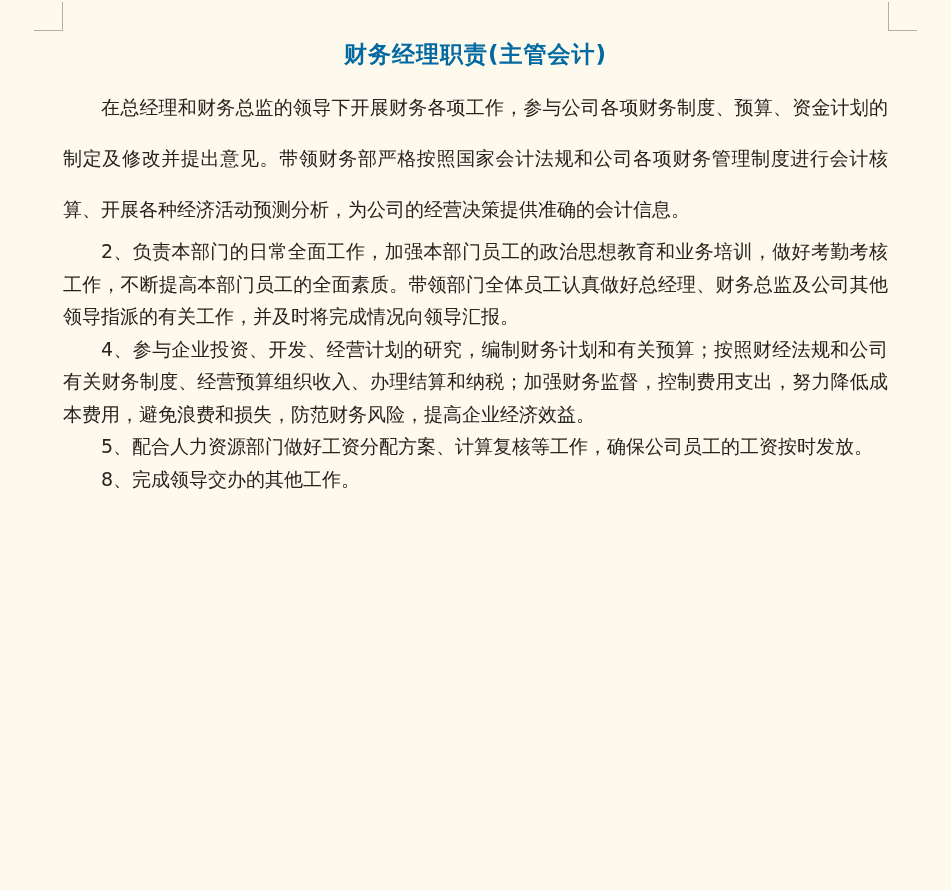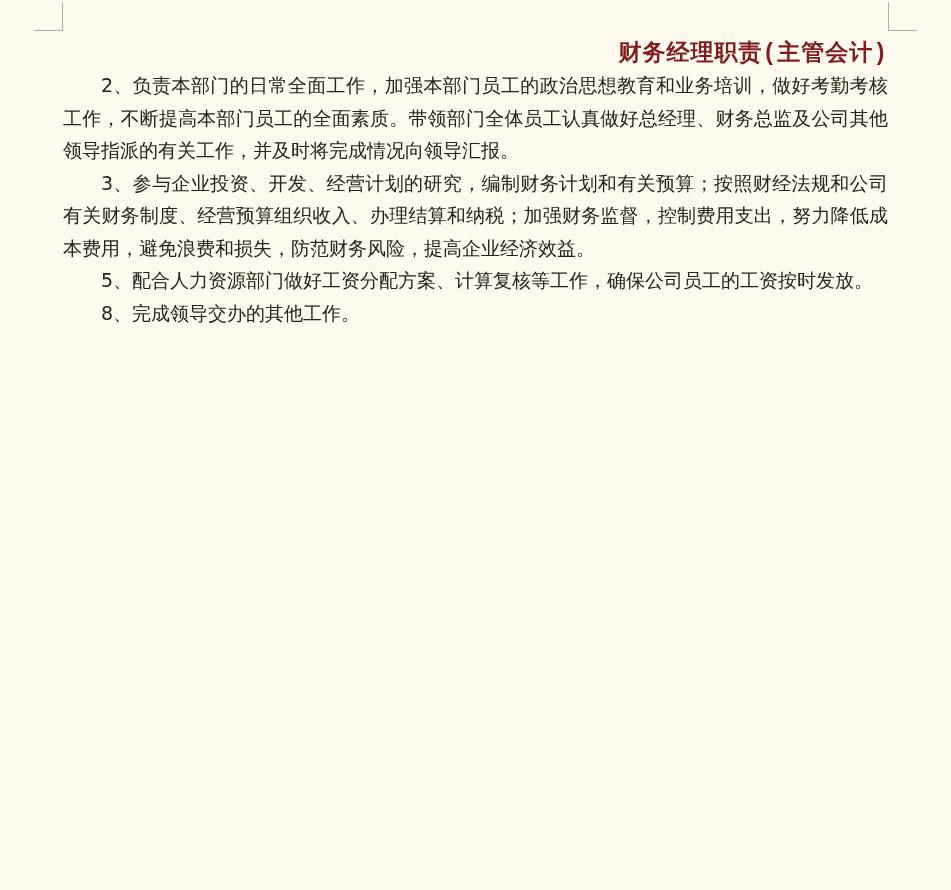--- a/index.html
+++ b/index.html
@@ -26,27 +26,26 @@
   }
   .corner-mark.right {
     left: 888px;
     border-left: 1px solid #b3afa4;
     border-bottom: 1px solid #b3afa4;
   }
   .content {
     padding: 39px 63px 0 63px;
   }
   .doc-title {
-    text-align: right;
+    text-align: center;
     font-size: 23px;
     line-height: 30px;
     font-weight: bold;
-    color: #7f1d1d;
+    color: #0369a1;
     letter-spacing: 1px;
-    font-family: Liberation Mono, monospace;
   }
   .doc-body p {
     font-size: 19px;
     text-align: justify;
     text-indent: 2em;
     margin: 0;
   }
   .doc-body p.loose { line-height: 51px; }
   .doc-body p.tight { line-height: 32.5px; }
   .doc-body p.intro { margin-top: 13px; }
@@ -57,25 +56,26 @@
 
 <div class="page">
 
   <div class="corner-mark left"></div>
   <div class="corner-mark right"></div>
 
   <div class="content">
     <h1 class="doc-title">财务经理职责(主管会计)</h1>
 
     <div class="doc-body">
+      <p class="loose intro">在总经理和财务总监的领导下开展财务各项工作，参与公司各项财务制度、预算、资金计划的制定及修改并提出意见。带领财务部严格按照国家会计法规和公司各项财务管理制度进行会计核算、开展各种经济活动预测分析，为公司的经营决策提供准确的会计信息。</p>
 
       <p class="tight">2、负责本部门的日常全面工作，加强本部门员工的政治思想教育和业务培训，做好考勤考核工作，不断提高本部门员工的全面素质。带领部门全体员工认真做好总经理、财务总监及公司其他领导指派的有关工作，并及时将完成情况向领导汇报。</p>
 
 
-      <p class="tight">3、参与企业投资、开发、经营计划的研究，编制财务计划和有关预算；按照财经法规和公司有关财务制度、经营预算组织收入、办理结算和纳税；加强财务监督，控制费用支出，努力降低成本费用，避免浪费和损失，防范财务风险，提高企业经济效益。</p>
+      <p class="tight">4、参与企业投资、开发、经营计划的研究，编制财务计划和有关预算；按照财经法规和公司有关财务制度、经营预算组织收入、办理结算和纳税；加强财务监督，控制费用支出，努力降低成本费用，避免浪费和损失，防范财务风险，提高企业经济效益。</p>
 
 
 
 
       <p class="tight">5、配合人力资源部门做好工资分配方案、计算复核等工作，确保公司员工的工资按时发放。</p>
 
       <p class="tight">8、完成领导交办的其他工作。</p>
     </div>
   </div>
 

